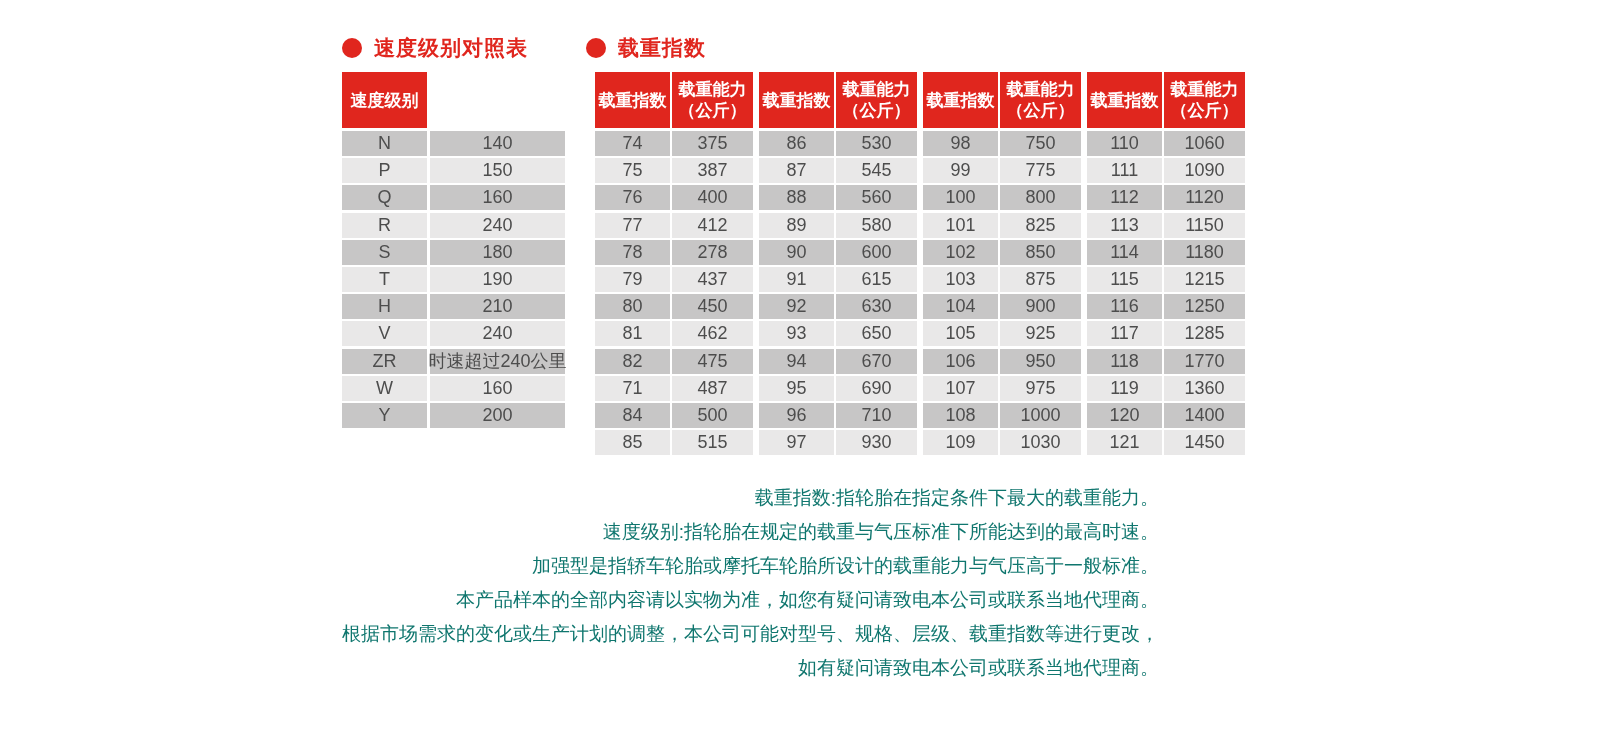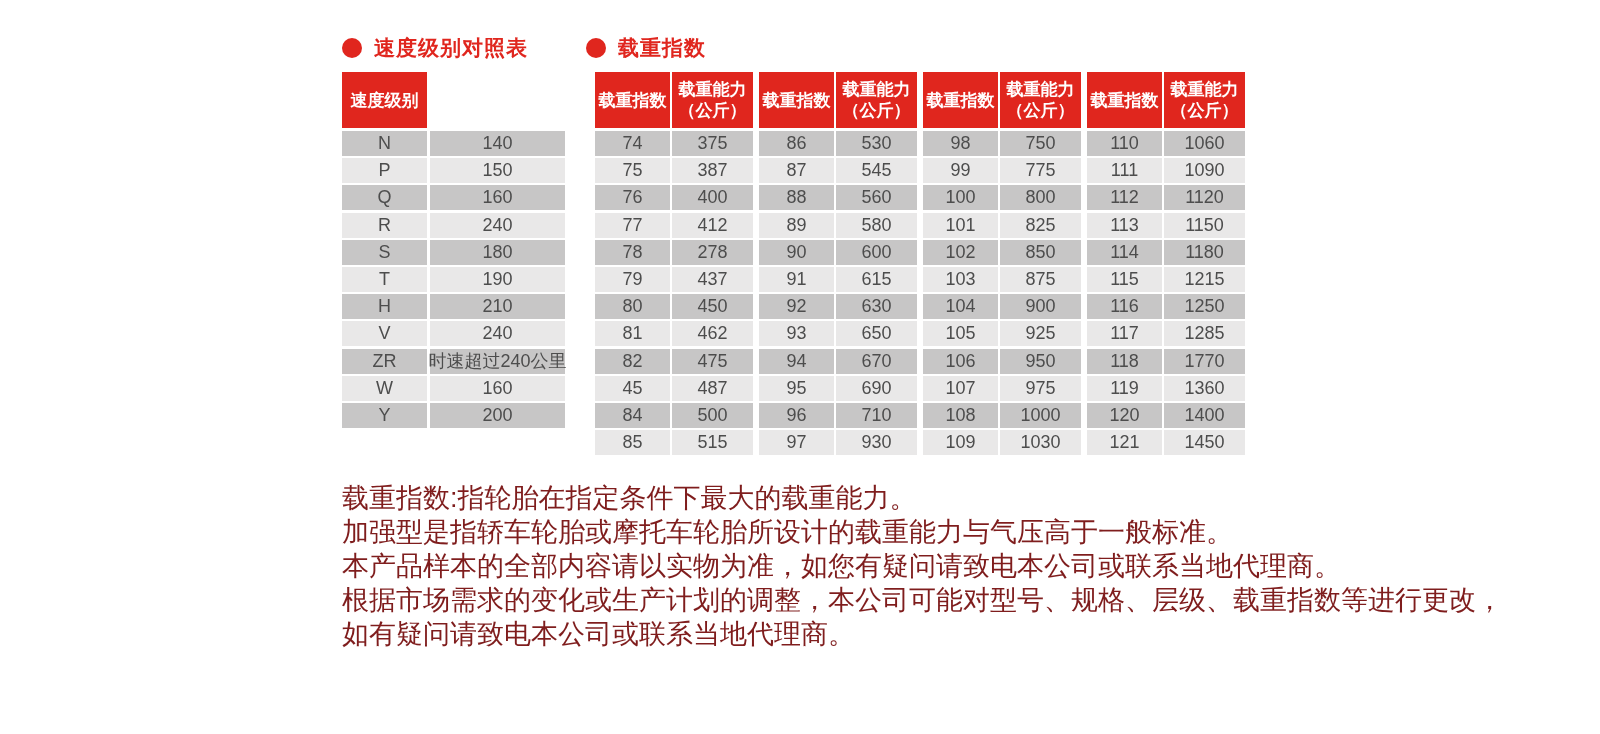--- a/index.html
+++ b/index.html
@@ -43,22 +43,22 @@
   
   .load-table { position:absolute; left:595px; top:72px; display:flex; gap:6px; }
   .load-group { width:158px; }
   .load-group .thead, .load-group .tr { gap:2px; }
   .load-group .li { width:75px; flex:0 0 75px; }
   .load-group .lc { width:81px; flex:0 0 81px; }
 
   
   .notes { position:absolute; left:342px; top:481px; }
   .note-line {
-    margin:0; font-size:27px; line-height:34px; color:#7f1d1d;
-    font-weight:500; white-space:nowrap;
+    margin:0; font-size:19px; line-height:34px; color:#0f766e;
+    font-weight:500; white-space:nowrap;text-align:right;
   }
 </style>
 </head>
 <body>
 
 <div class="page">
 
   <div class="sec-title speed-title">
     <span class="bullet"></span>
     <span class="title-text">速度级别对照表</span>
@@ -183,21 +183,21 @@
             <div class="td li">81</div>
             <div class="td lc">462</div>
           </div>
 
           <div class="tr dark">
             <div class="td li">82</div>
             <div class="td lc">475</div>
           </div>
 
           <div class="tr light">
-            <div class="td li">45</div>
+            <div class="td li">71</div>
             <div class="td lc">487</div>
           </div>
 
           <div class="tr dark">
             <div class="td li">84</div>
             <div class="td lc">500</div>
           </div>
 
           <div class="tr light">
             <div class="td li">85</div>
@@ -421,20 +421,21 @@
           </div>
         </div>
     </div>
 
   </div>
 
   <div class="notes">
 
       <p class="note-line">载重指数:指轮胎在指定条件下最大的载重能力。</p>
 
+      <p class="note-line">速度级别:指轮胎在规定的载重与气压标准下所能达到的最高时速。</p>
 
       <p class="note-line">加强型是指轿车轮胎或摩托车轮胎所设计的载重能力与气压高于一般标准。</p>
 
       <p class="note-line">本产品样本的全部内容请以实物为准，如您有疑问请致电本公司或联系当地代理商。</p>
 
       <p class="note-line">根据市场需求的变化或生产计划的调整，本公司可能对型号、规格、层级、载重指数等进行更改，</p>
 
       <p class="note-line">如有疑问请致电本公司或联系当地代理商。</p>
     </div>
 

